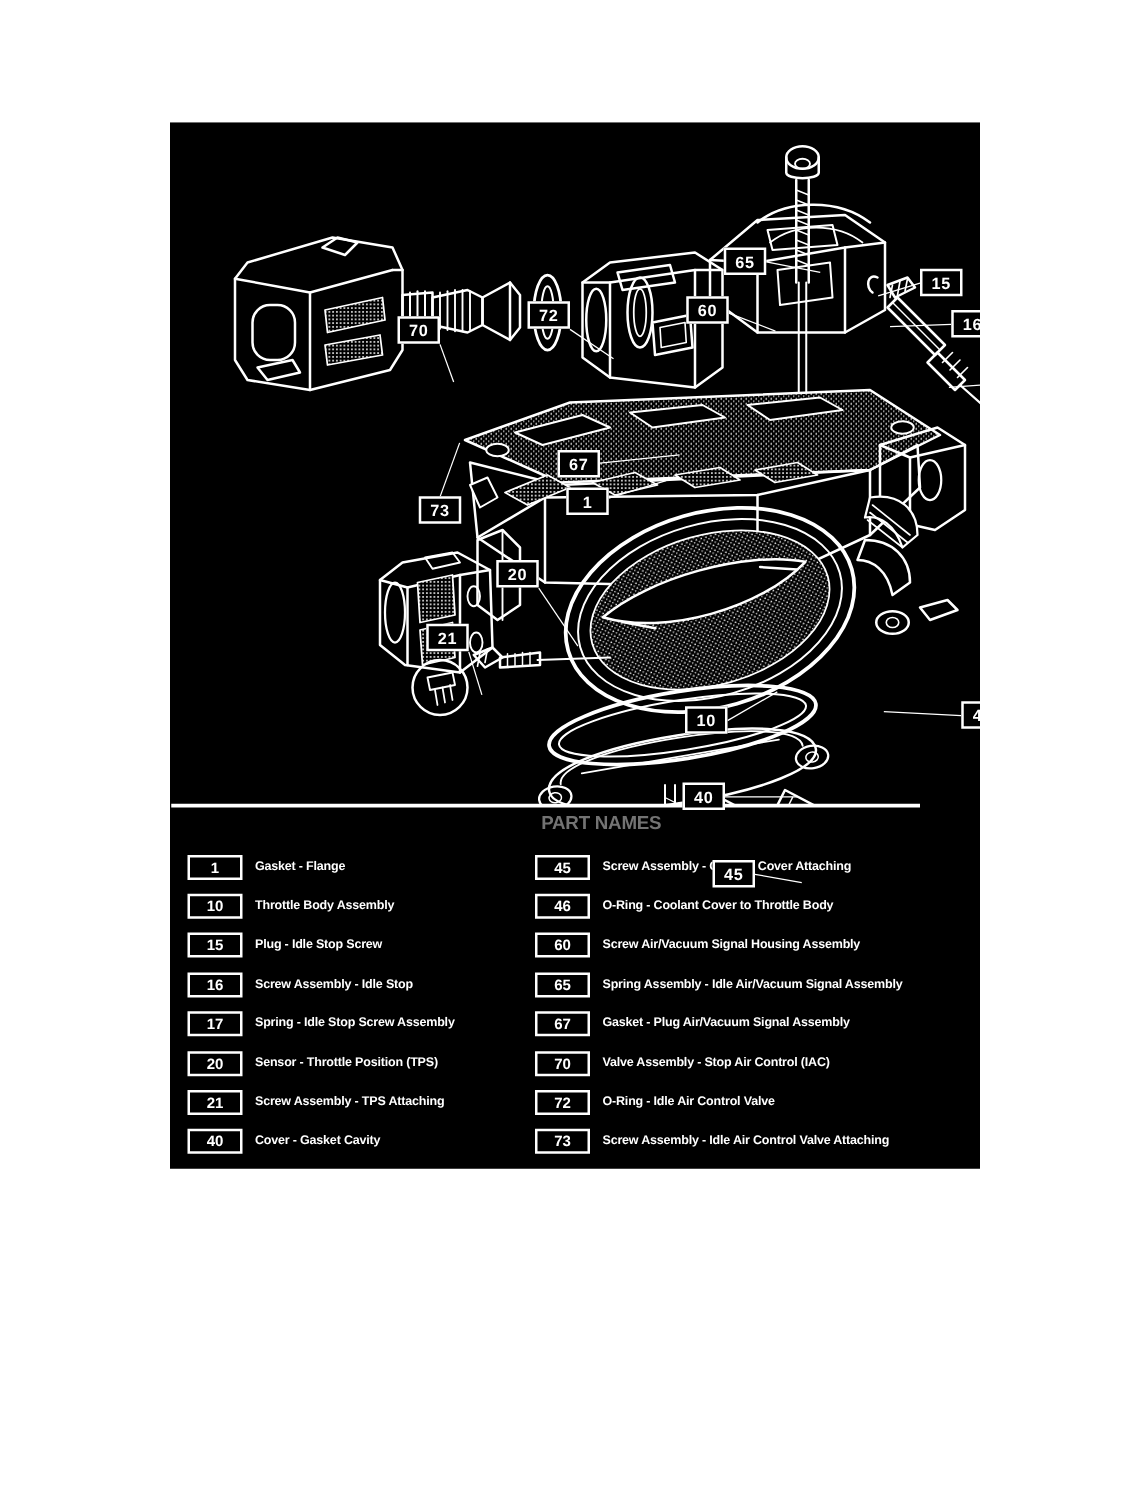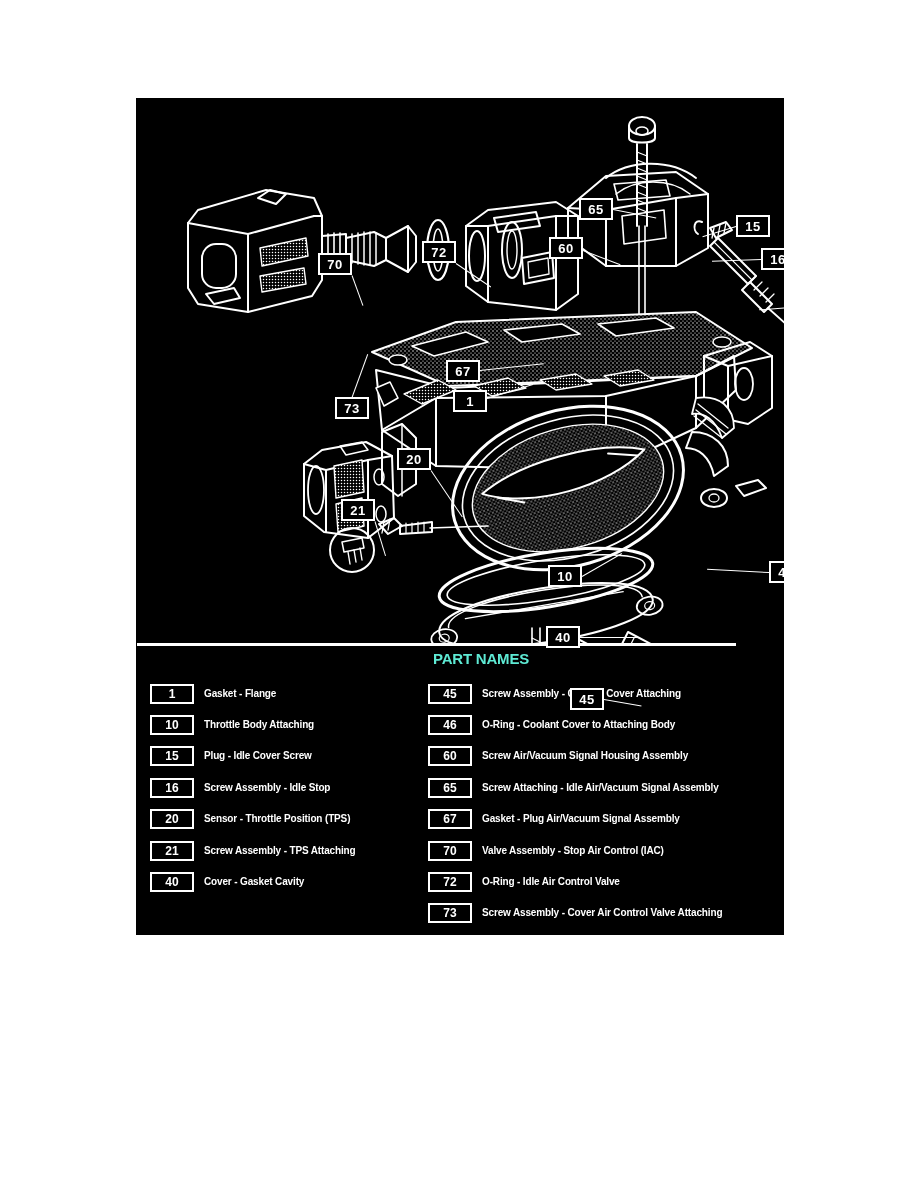--- a/index.html
+++ b/index.html
@@ -82,21 +82,21 @@
     width: 599px;
     height: 3px;
     background: #ffffff;
   }
   #parts-title {
     position: absolute;
     left: 0;
     top: 552px;
     width: 648px;
     text-align: center;
-    color: #5eead4;
+    color: #737373;
     font-family: "Liberation Sans", sans-serif;
     font-weight: bold;
     font-size: 15px;
     letter-spacing: -0.2px;
     padding-left: 42px;
     box-sizing: border-box;
   }
 
   #parts-list {
     position: absolute;
@@ -421,73 +421,77 @@
     <div id="parts-title">PART NAMES</div>
 
     <div id="parts-list">
       <div class="parts-col" id="parts-col-left">
           <div class="part-row">
             <div class="part-num">1</div>
             <div class="part-label">Gasket - Flange</div>
           </div>
           <div class="part-row">
             <div class="part-num">10</div>
-            <div class="part-label">Throttle Body Attaching</div>
+            <div class="part-label">Throttle Body Assembly</div>
           </div>
           <div class="part-row">
             <div class="part-num">15</div>
-            <div class="part-label">Plug - Idle Cover Screw</div>
+            <div class="part-label">Plug - Idle Stop Screw</div>
           </div>
           <div class="part-row">
             <div class="part-num">16</div>
             <div class="part-label">Screw Assembly - Idle Stop</div>
           </div>
           <div class="part-row">
+            <div class="part-num">17</div>
+            <div class="part-label">Spring - Idle Stop Screw Assembly</div>
+          </div>
+          <div class="part-row">
             <div class="part-num">20</div>
             <div class="part-label">Sensor - Throttle Position (TPS)</div>
           </div>
           <div class="part-row">
             <div class="part-num">21</div>
             <div class="part-label">Screw Assembly - TPS Attaching</div>
           </div>
           <div class="part-row">
             <div class="part-num">40</div>
             <div class="part-label">Cover - Gasket Cavity</div>
           </div>
         </div>
       <div class="parts-col" id="parts-col-right">
           <div class="part-row">
             <div class="part-num">45</div>
             <div class="part-label">Screw Assembly -   Coolant Cover Attaching</div>
           </div>
           <div class="part-row">
             <div class="part-num">46</div>
-            <div class="part-label">O-Ring - Coolant Cover to Attaching Body</div>
+            <div class="part-label">O-Ring - Coolant Cover to Throttle Body</div>
           </div>
           <div class="part-row">
             <div class="part-num">60</div>
             <div class="part-label">Screw Air/Vacuum Signal Housing Assembly</div>
           </div>
           <div class="part-row">
             <div class="part-num">65</div>
-            <div class="part-label">Screw Attaching - Idle Air/Vacuum Signal Assembly</div>
+            <div class="part-label">Spring Assembly - Idle Air/Vacuum Signal Assembly</div>
           </div>
           <div class="part-row">
             <div class="part-num">67</div>
             <div class="part-label">Gasket - Plug Air/Vacuum Signal Assembly</div>
           </div>
           <div class="part-row">
             <div class="part-num">70</div>
             <div class="part-label">Valve Assembly - Stop Air Control (IAC)</div>
           </div>
           <div class="part-row">
             <div class="part-num">72</div>
             <div class="part-label">O-Ring - Idle Air Control Valve</div>
           </div>
           <div class="part-row">
             <div class="part-num">73</div>
-            <div class="part-label">Screw Assembly - Cover Air Control Valve Attaching</div>
+            <div class="part-label">Screw Assembly - Idle Air Control Valve Attaching</div>
           </div>
         </div>
     </div>
 
   </div>
 </div>
 
 </body></html>

